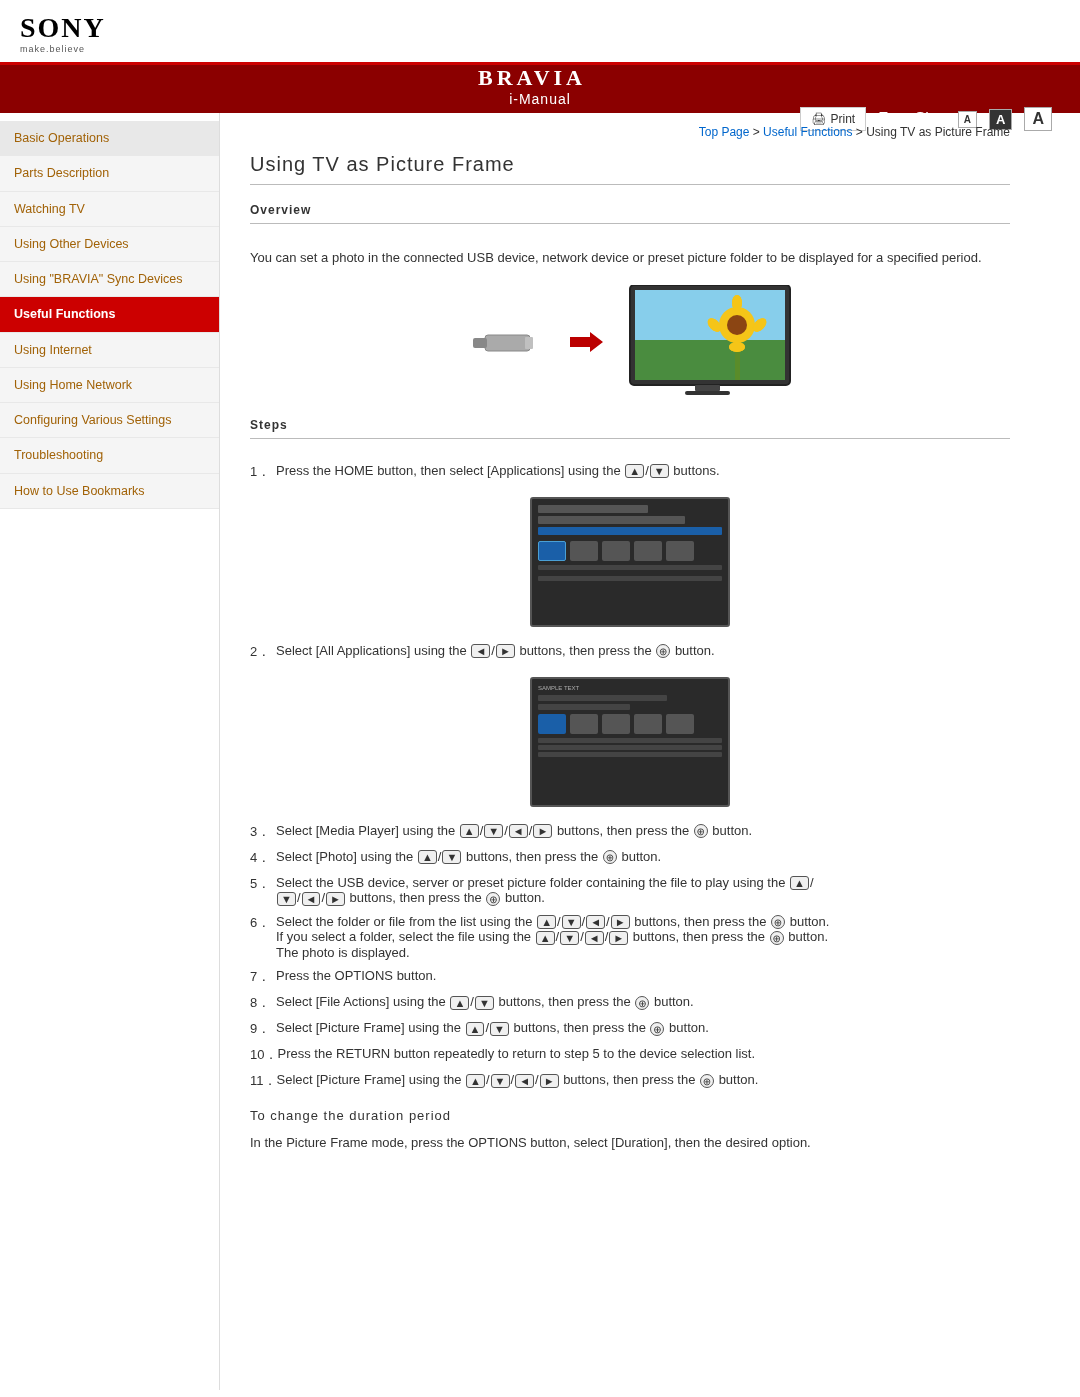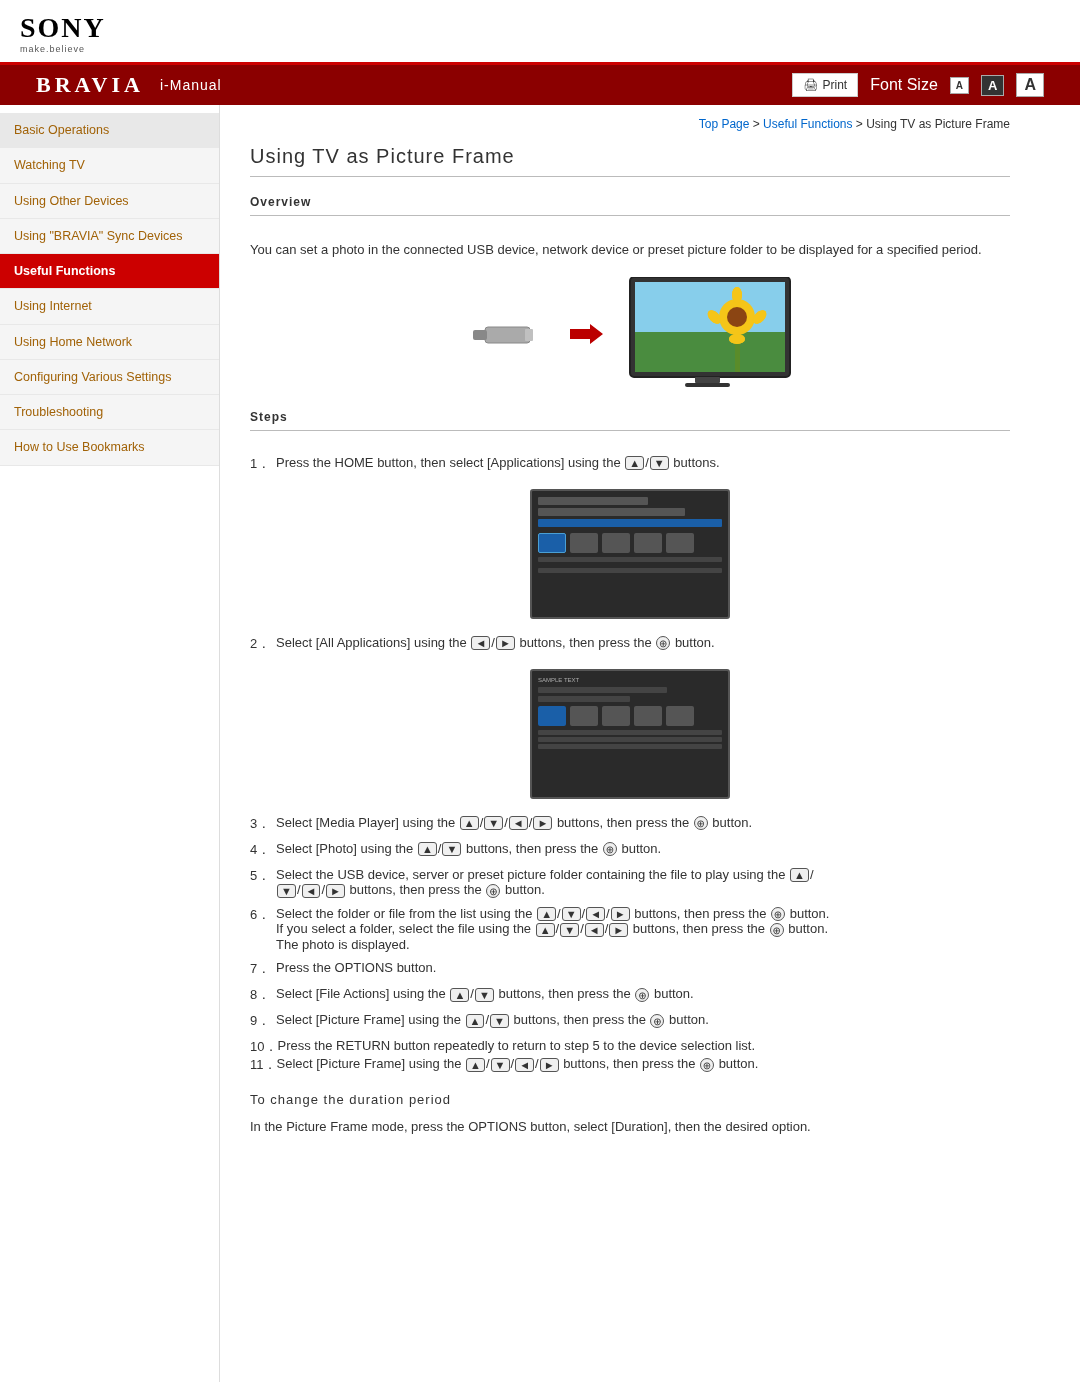--- a/index.html
+++ b/index.html
@@ -34,22 +34,23 @@
       font-size: 9px;
       color: #555;
       letter-spacing: 1px;
     }
 
     
     .nav-bar {
       background: #8b0000;
       display: flex;
       align-items: center;
-      padding: 0 36px;
-      height: 40px;
+      padding: 0 28px;
+      height: 48px;
+      flex-direction: column;
     }
     .bravia-logo {
       font-size: 22px;
       font-weight: bold;
       color: #fff;
       letter-spacing: 4px;
       font-family: Georgia, serif;
       margin-right: 16px;
     }
     .imanual-text {
@@ -344,20 +345,21 @@
     <button class="font-btn font-btn-sm">A</button>
     <button class="font-btn font-btn-md">A</button>
     <button class="font-btn font-btn-lg">A</button>
   </div>
 </div>
 
 <div class="main-layout">
 
   <div class="sidebar">
     <div class="sidebar-item section-header">Basic Operations</div>
+    <div class="sidebar-item">Parts Description</div>
     <div class="sidebar-item">Watching TV</div>
     <div class="sidebar-item">Using Other Devices</div>
     <div class="sidebar-item">Using "BRAVIA" Sync Devices</div>
     <div class="sidebar-item active">Useful Functions</div>
     <div class="sidebar-item">Using Internet</div>
     <div class="sidebar-item">Using Home Network</div>
     <div class="sidebar-item">Configuring Various Settings</div>
     <div class="sidebar-item">Troubleshooting</div>
     <div class="sidebar-item">How to Use Bookmarks</div>
   </div>
@@ -521,21 +523,21 @@
       </span>
     </div>
 
     <div style="display:flex; margin-bottom:8px;">
       <span style="min-width:26px; font-size:13px;">9．</span>
       <span class="step-content">
         Select [Picture Frame] using the <span class="ctrl-arrow">▲</span>/<span class="ctrl-arrow">▼</span> buttons, then press the <span class="ctrl-circle">⊕</span> button.
       </span>
     </div>
 
-    <div style="display:flex; ">
+    <div style="display:flex; margin-bottom:8px;">
       <span style="min-width:26px; font-size:13px;">10．</span>
       <span class="step-content">Press the RETURN button repeatedly to return to step 5 to the device selection list.</span>
     </div>
 
     <div style="display:flex; margin-bottom:8px;">
       <span style="min-width:26px; font-size:13px;">11．</span>
       <span class="step-content">
         Select [Picture Frame] using the <span class="ctrl-arrow">▲</span>/<span class="ctrl-arrow">▼</span>/<span class="ctrl-arrow">◄</span>/<span class="ctrl-arrow">►</span> buttons, then press the <span class="ctrl-circle">⊕</span> button.
       </span>
     </div>

